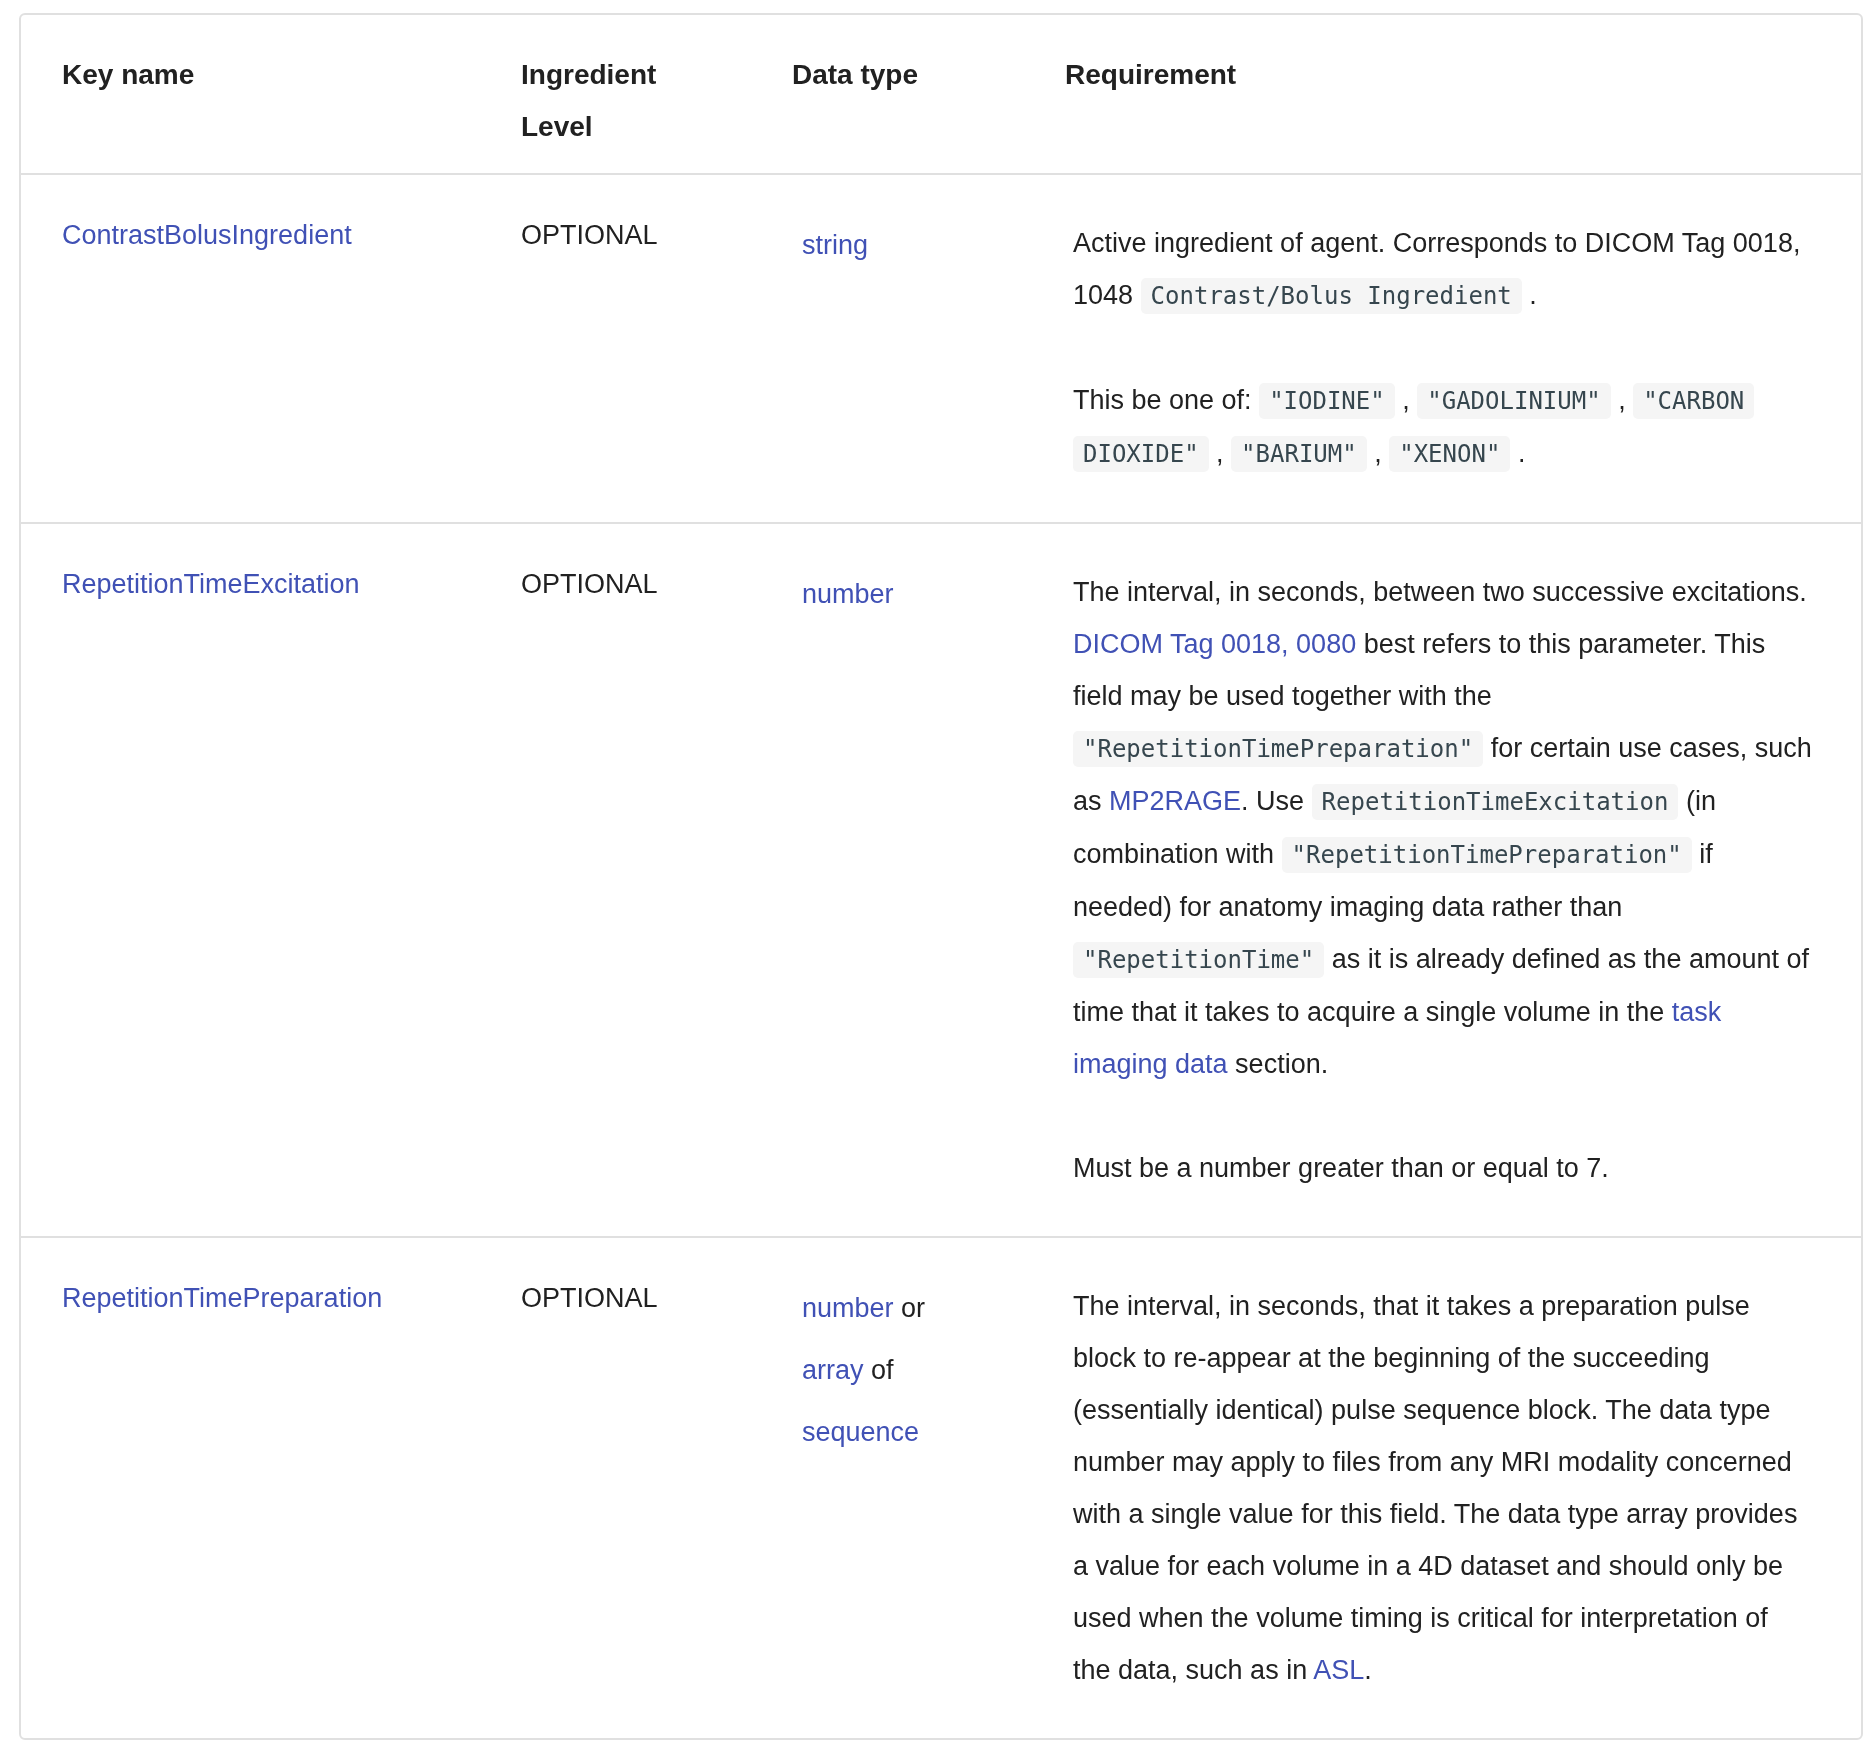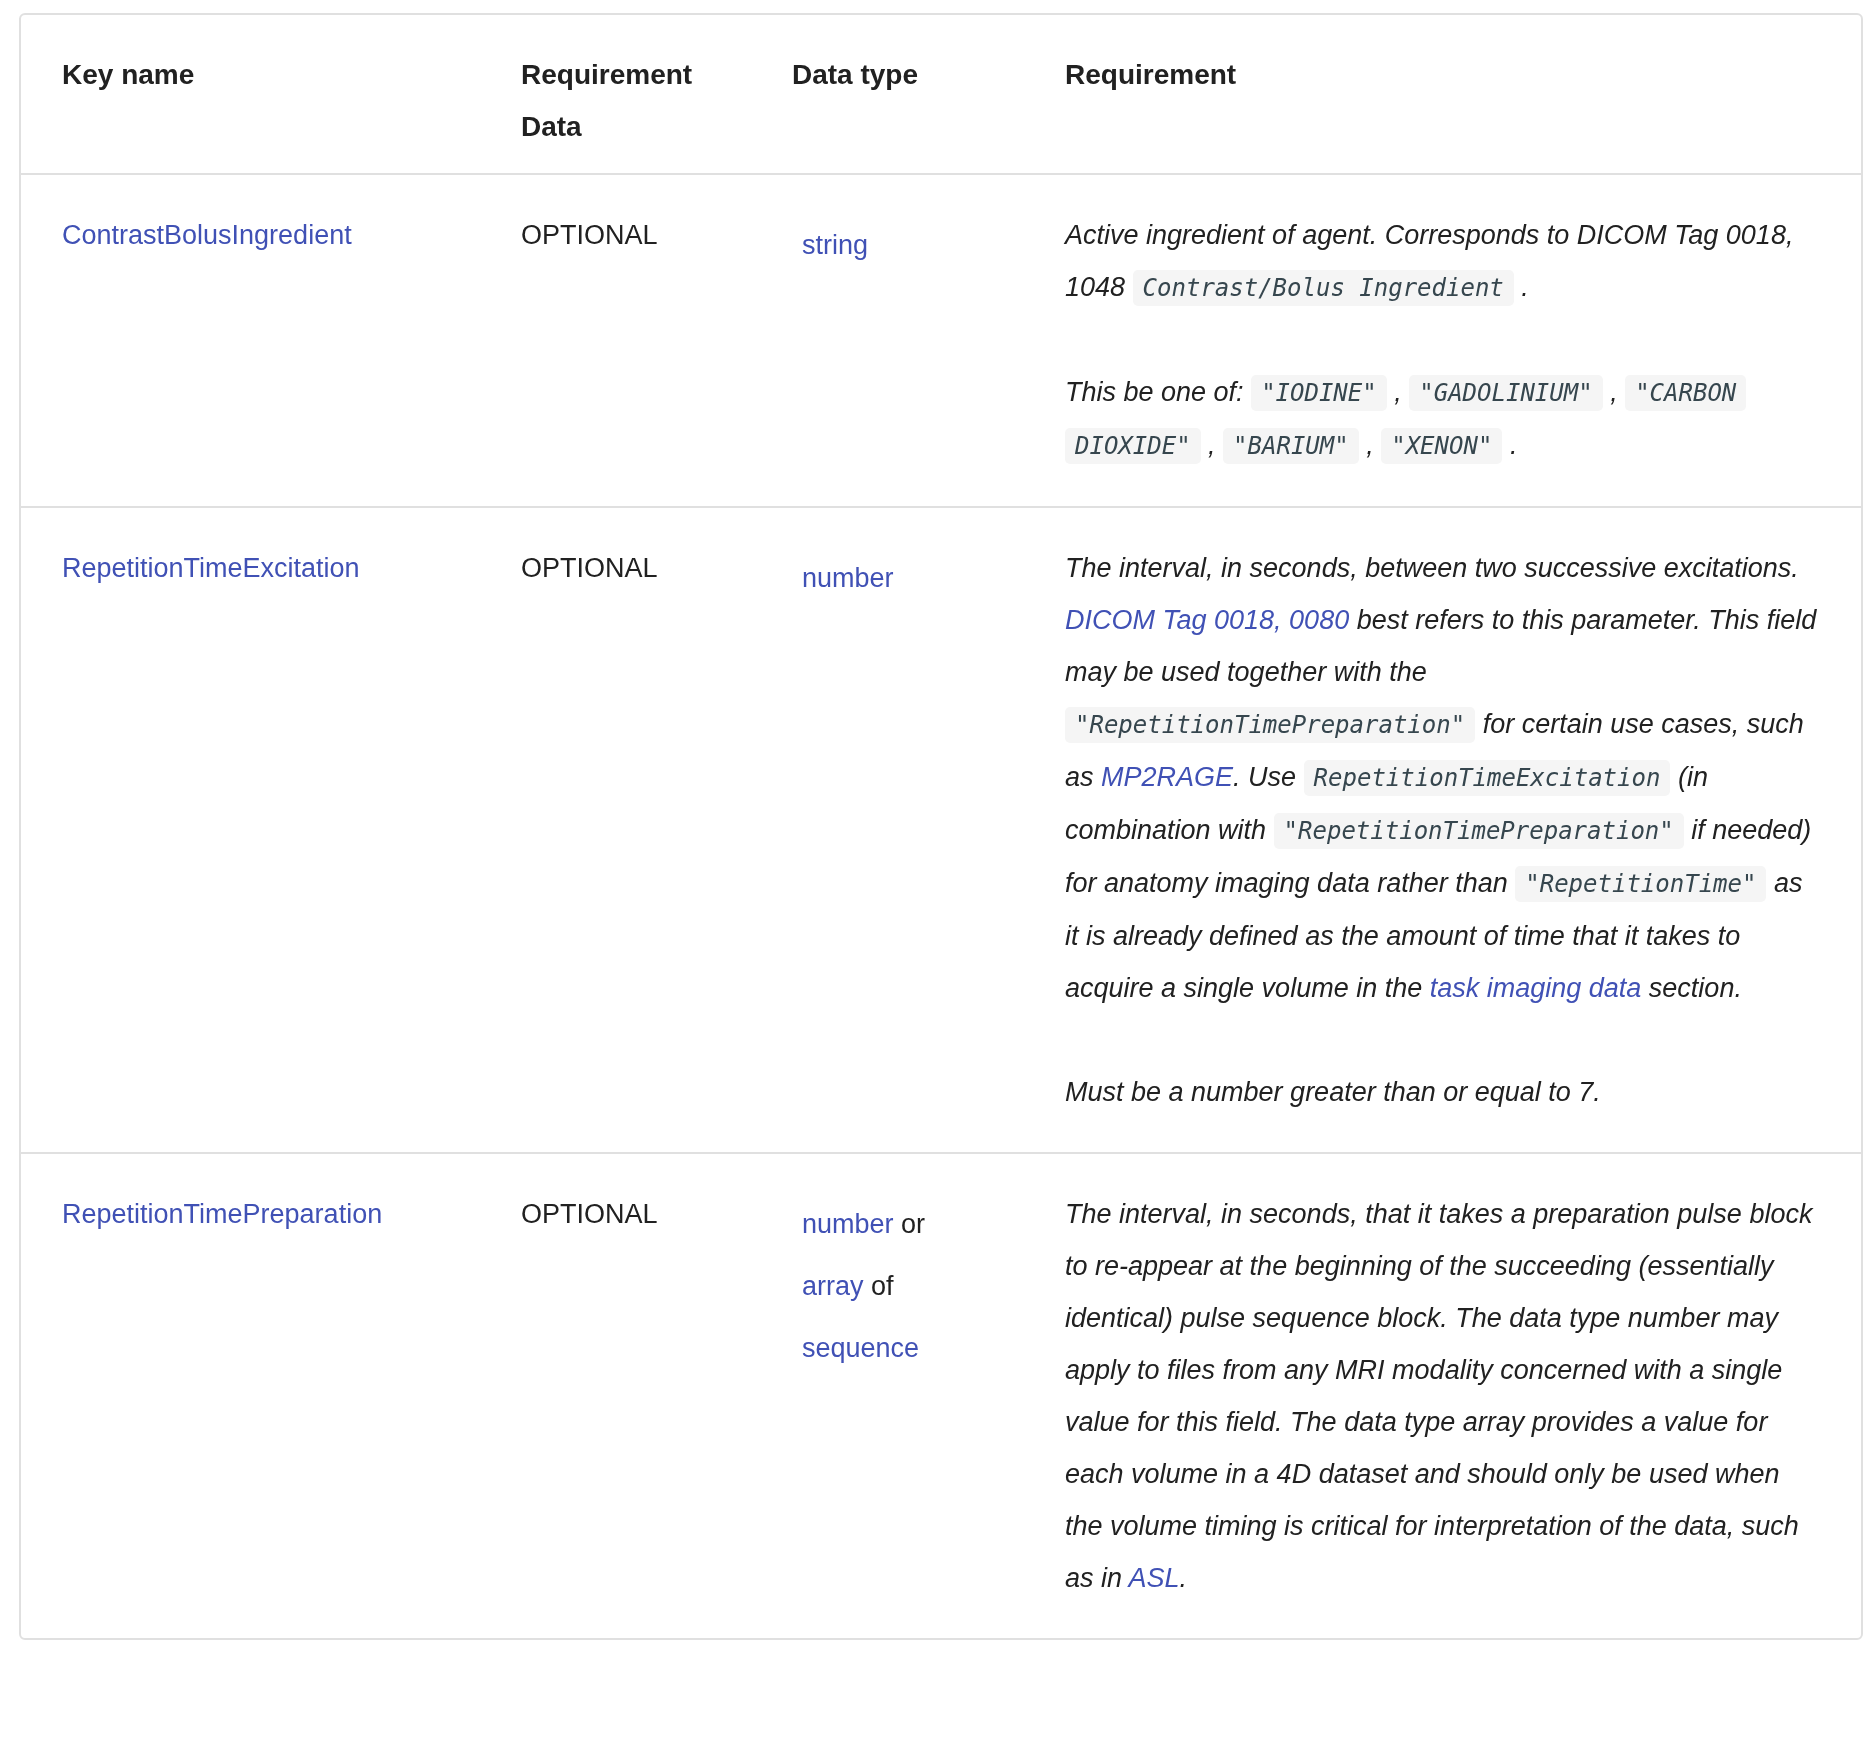--- a/index.html
+++ b/index.html
@@ -54,39 +54,39 @@
   code.code-span{
     font-family:"DejaVu Sans Mono","Liberation Mono",monospace;
     font-size:24px;
     color:var(--code-fg);
     background:var(--code-bg);
     padding:4px 10px;
     border-radius:5px;
     box-decoration-break:clone;
     -webkit-box-decoration-break:clone;
   }
-  td.desc-cell p.para{margin:0;font-style:italic;}
+  td.desc-cell p.para{margin:8px;}
   td.desc-cell p.para + p.para{margin-top:52px;}
   td.dt-cell div.dt-line{margin:10px;}
 </style>
 </head>
 <body>
 
 <div class="page">
   <table class="spec-table">
     <colgroup>
       <col style="width:459px">
       <col style="width:271px">
       <col style="width:273px">
       <col style="width:837px">
     </colgroup>
     <thead>
       <tr>
         <th>Key name</th>
-        <th>Requirement Data</th>
+        <th>Ingredient Level</th>
         <th>Data type</th>
         <th>Requirement</th>
       </tr>
     </thead>
     <tbody>
       <tr>
         <td class="key-cell">
           <a href="#" class="link">ContrastBolusIngredient</a>
         </td>
         <td class="req-cell">OPTIONAL</td>

